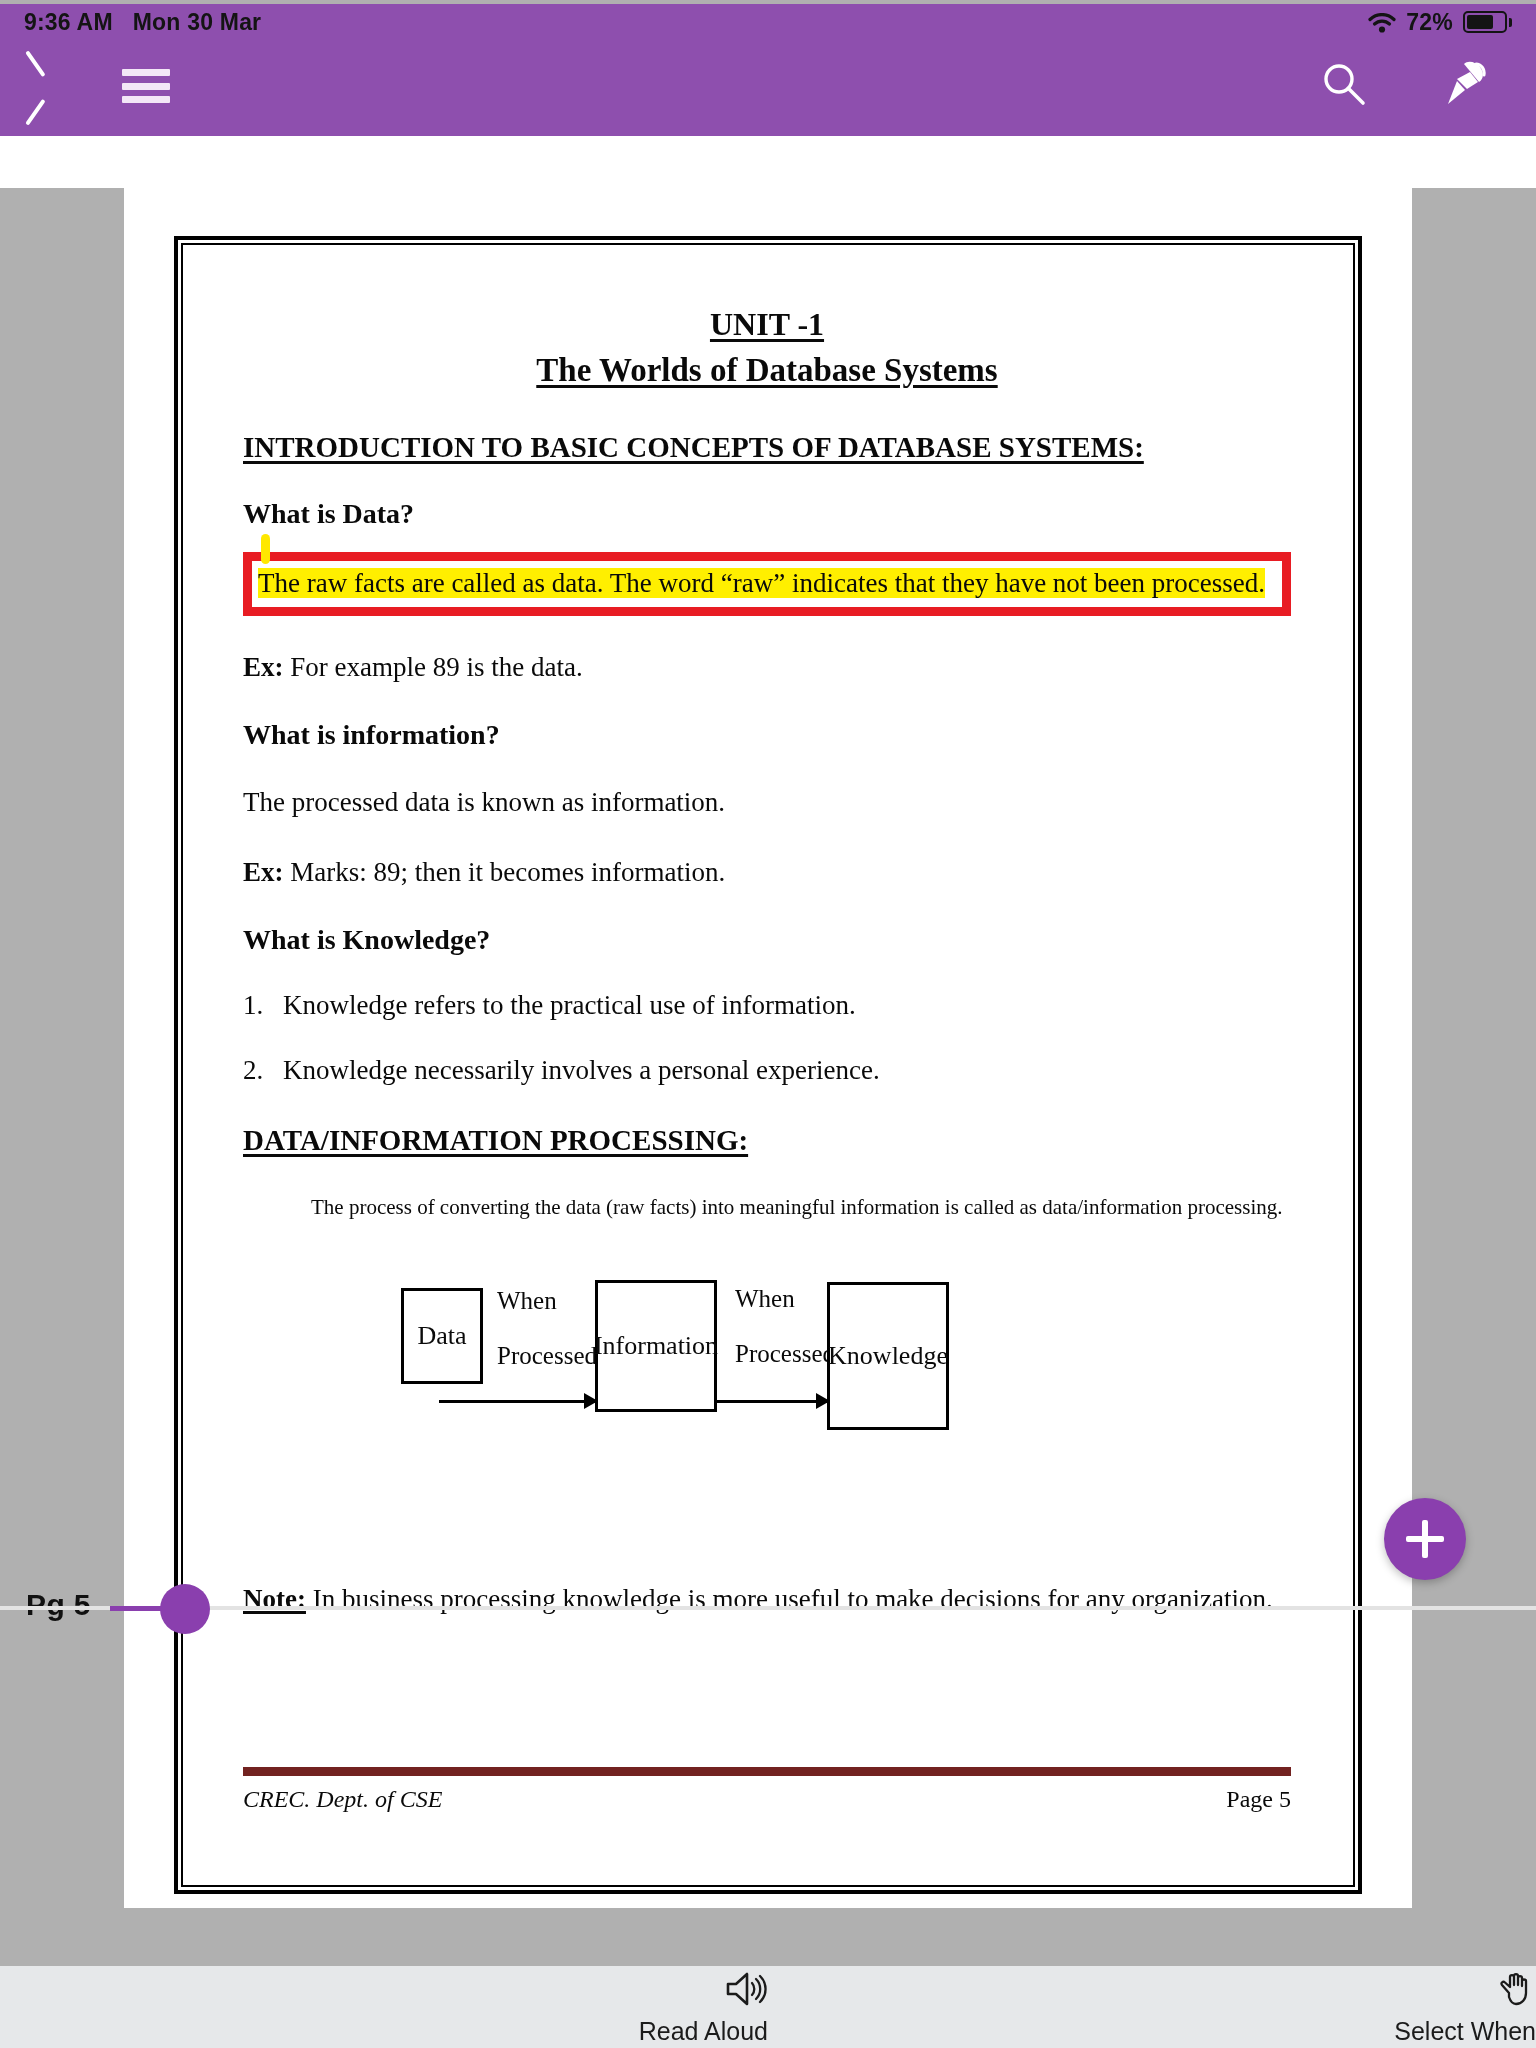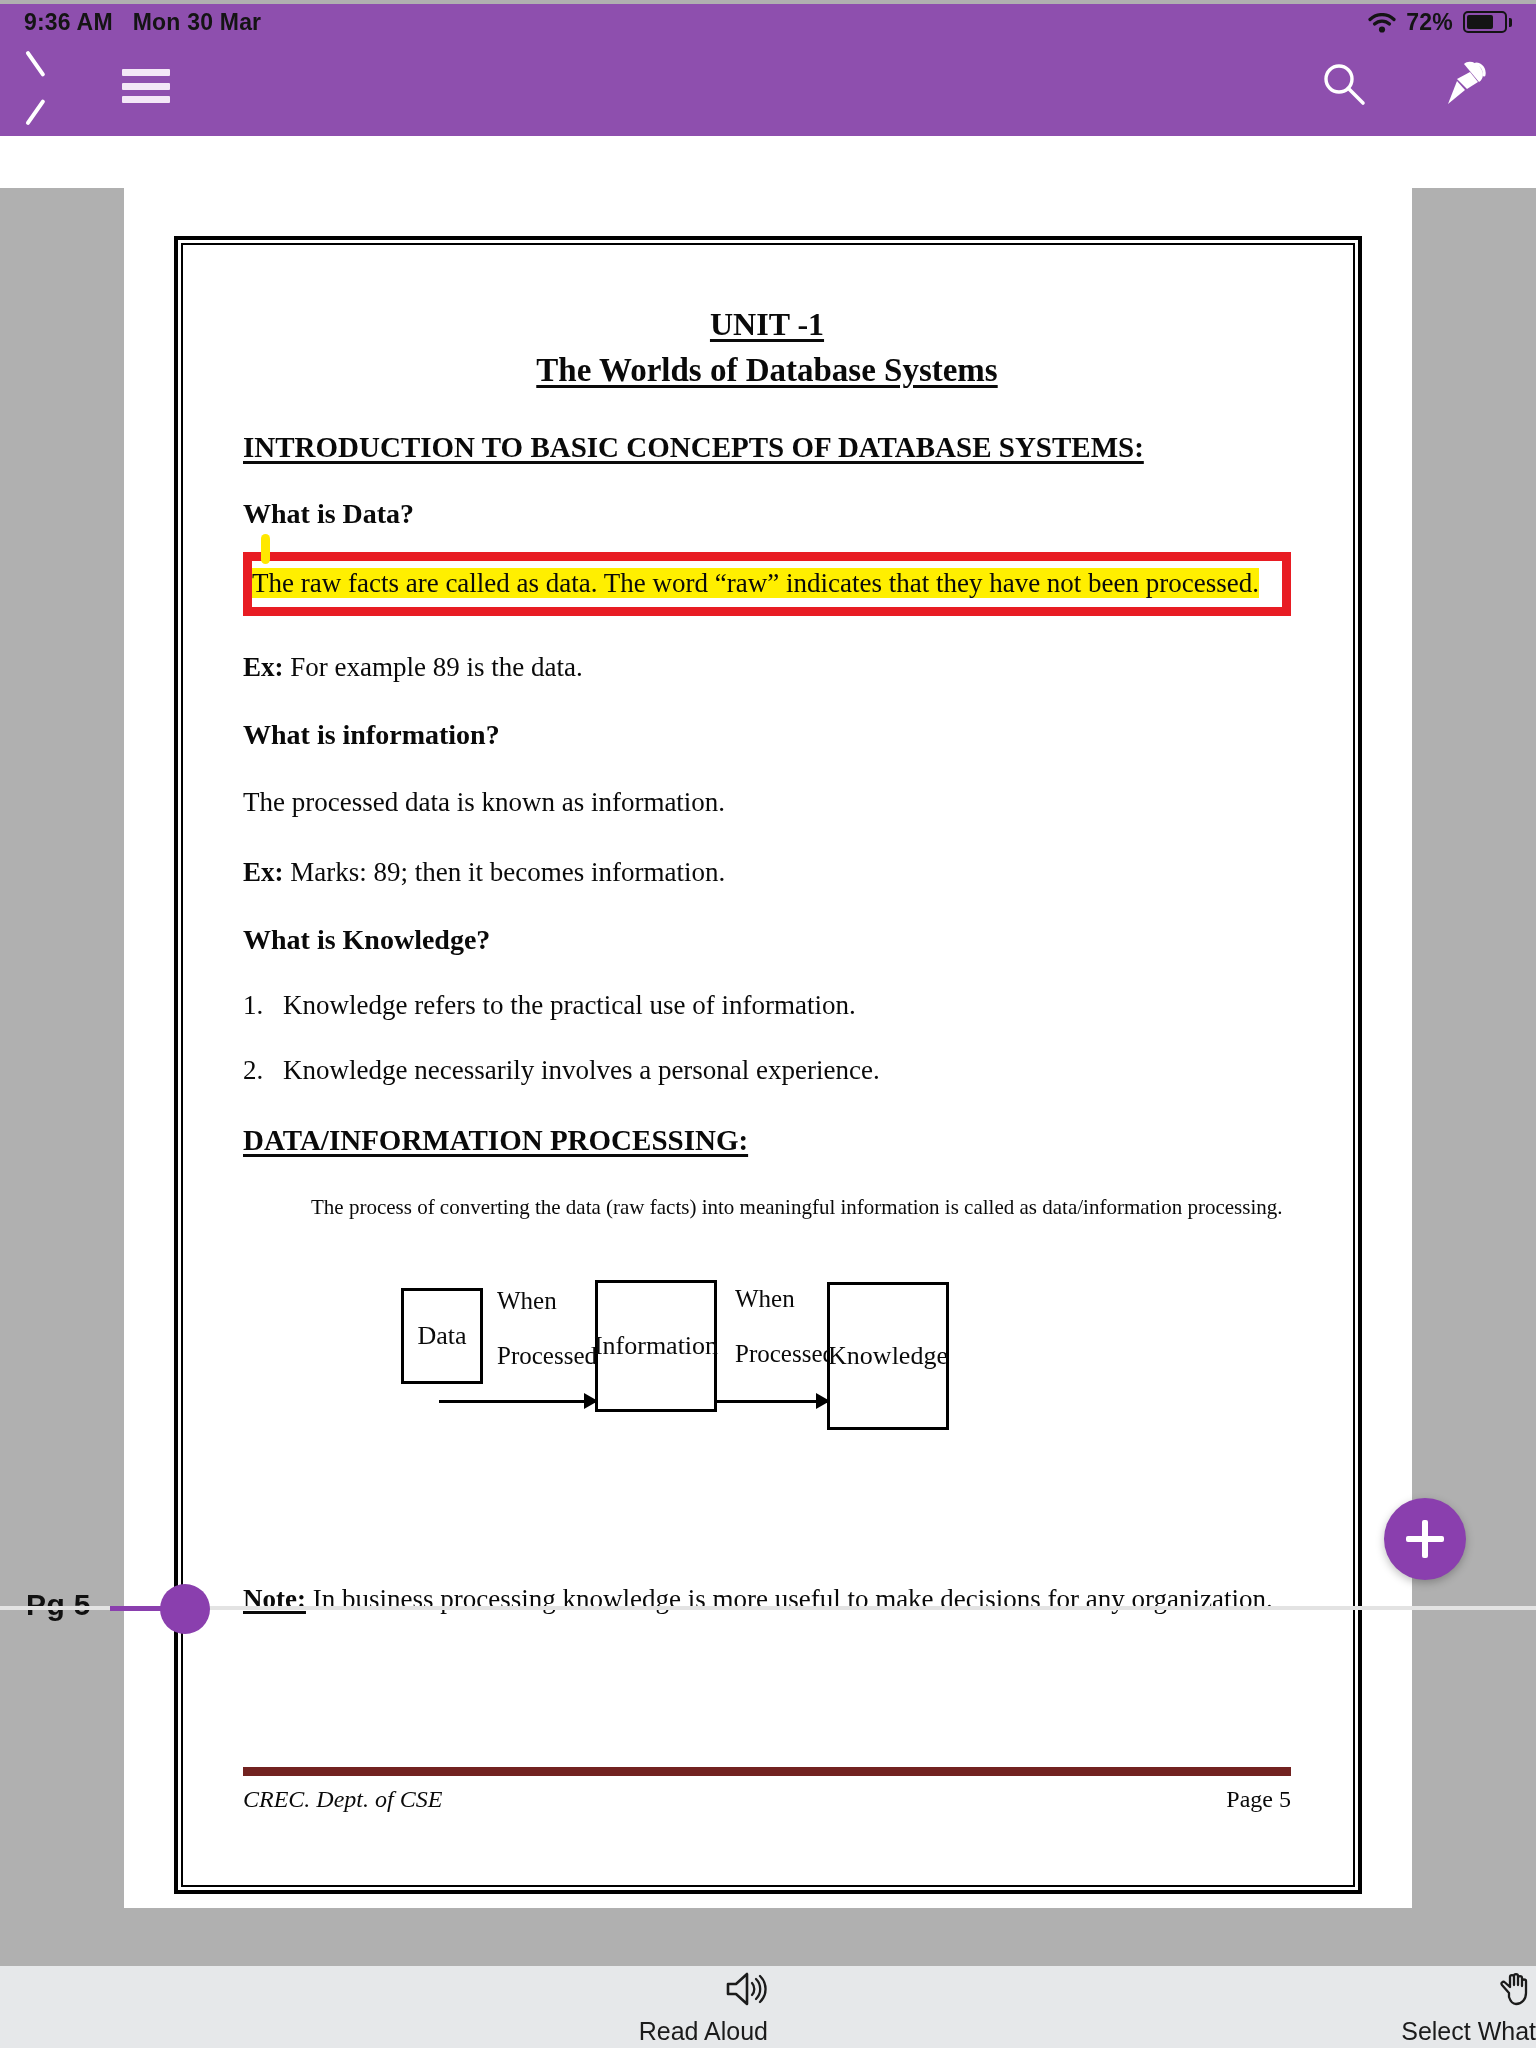--- a/index.html
+++ b/index.html
@@ -85,21 +85,21 @@
   .indent-p { margin-top:36px; font-size:21px; line-height:1.42; text-align:justify; }
   .indent-p .ind { display:inline-block; width:68px; }
 
   
   .hl-wrap { position:relative; margin-top:22px; }
   .hl-tick {
     position:absolute; left:18px; top:-18px; width:9px; height:30px;
     background:#ffe800; border-radius:5px;
   }
   .redbox {
-    border:9px solid #e81c23; padding:5px 6px 7px 0;
+    border:9px solid #e81c23; padding:5px 6px 7px 6px;
     display:block;
   }
   .hl-text {
     background:#ffef00; font-size:27px; line-height:1.28; display:inline;
     box-decoration-break:clone; -webkit-box-decoration-break:clone;
   }
 
   
   .diagram { position:relative; height:270px; margin-top:56px; }
   .dbox { position:absolute; border:3px solid #000; background:#fff;
@@ -331,17 +331,17 @@
         </svg>
       </span>
       <span class="bb-label">Read Aloud</span>
     </div>
     <div class="bb-item">
       <span class="bb-ico">
         <svg width="40" height="40" viewBox="0 0 40 40">
           <path d="M13 24 L6 16 C4.5 14 7 11.5 9 13.5 L14 18 L14 8 C14 5.5 18 5.5 18 8 L18 16 L18 7 C18 4.5 22 4.5 22 7 L22 16 L22 9 C22 6.5 26 6.5 26 9 L26 17 L26 12 C26 10 30 10 30 12 L30 24 C30 30 26 35 20 35 C16 35 14 31 13 28 Z" fill="none" stroke="#1b1b1b" stroke-width="2.3" stroke-linejoin="round"></path>
         </svg>
       </span>
-      <span class="bb-label">Select What</span>
+      <span class="bb-label">Select When</span>
     </div>
   </div>
 
 </div>
 
 </body></html>

